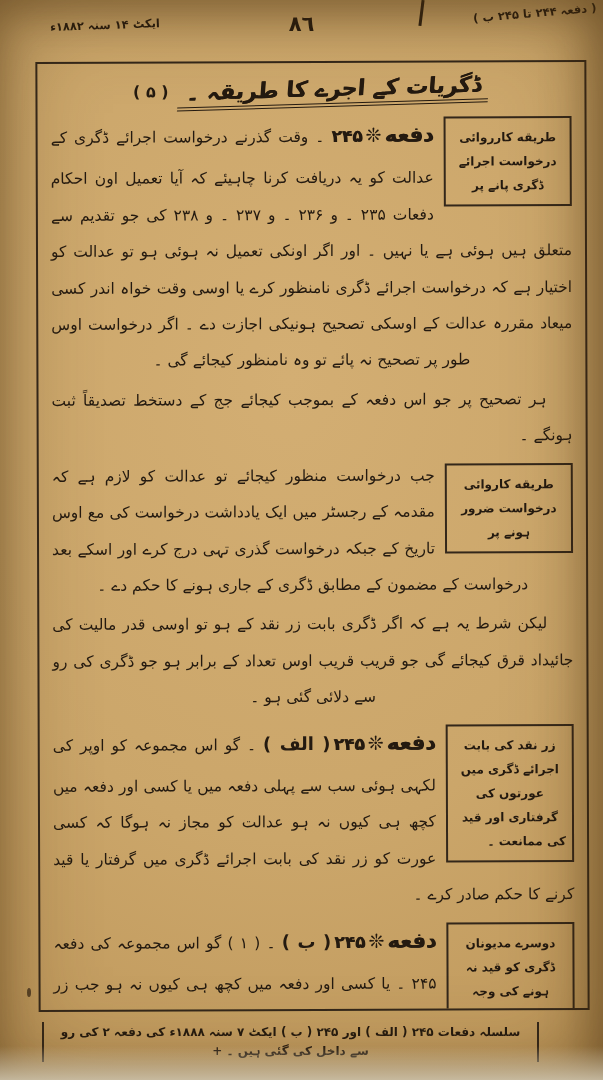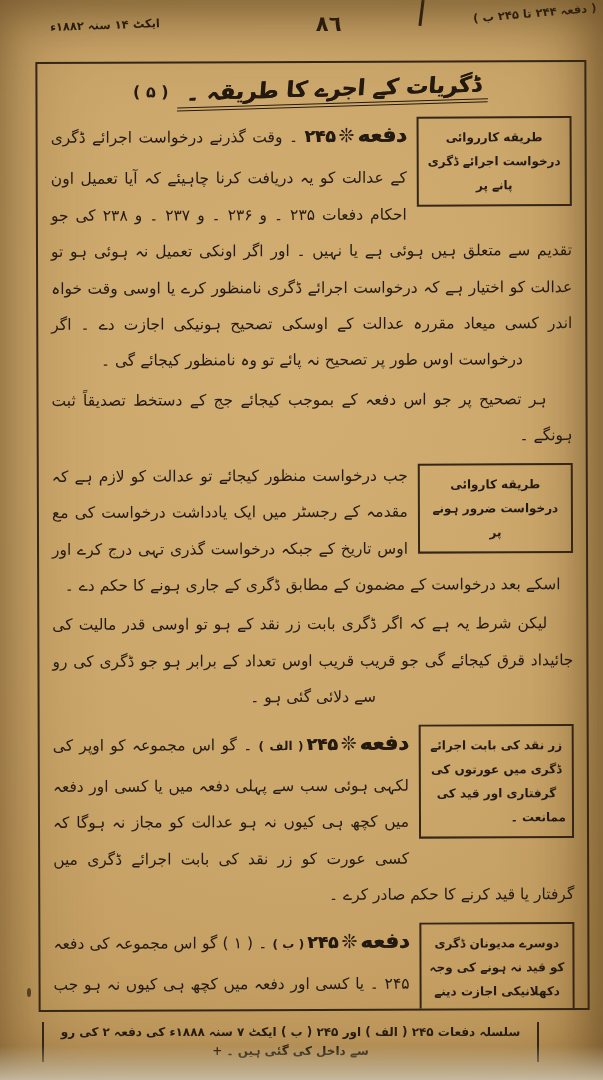--- a/index.html
+++ b/index.html
@@ -8,46 +8,46 @@
     font-family:"DejaVu Sans",sans-serif;
     background:
       radial-gradient(130% 95% at 48% 35%, #d3ae73 0%, #cba66a 45%, #bd9659 82%, #a87f48 100%);
     color:#241a10;
   }
   .page{position:absolute;inset:0;direction:rtl;}
   
   .hdr-left{position:absolute;top:18px;left:50px;font-size:11.5px;font-weight:bold;
     transform:rotate(-2deg);white-space:nowrap;}
   .hdr-center{position:absolute;top:12px;left:0;right:0;margin:auto;width:80px;
-    text-align:right;font-size:21px;font-weight:bold;letter-spacing:7px;}
+    text-align:center;font-size:21px;font-weight:bold;letter-spacing:7px;}
   .hdr-right{position:absolute;top:6px;right:6px;font-size:11.5px;font-weight:bold;
     transform:rotate(-5deg);white-space:nowrap;}
   
   .frame{position:absolute;left:37px;top:61px;width:551px;height:950px;
     box-sizing:border-box;border:2px solid #33271a;
     padding:2px 13px 6px 13px;overflow:hidden;transform:rotate(-0.2deg);}
   .title-row{display:flex;direction:ltr;justify-content:center;align-items:flex-end;
     gap:10px;height:42px;margin-bottom:4px;}
   .title-number{font-size:16px;font-weight:bold;padding-bottom:6px;}
   .title-text{font-size:22px;font-weight:bold;transform:skewX(-6deg) rotate(-1.5deg);
     border-bottom:4px double #241a10;padding:0 8px 2px;
     text-shadow:0.6px 0 0 #241a10;}
   .para{margin:0 0 3px 0;font-size:15.5px;line-height:2.35;
     text-align:justify;text-align-last:right;}
   .para.indent{text-indent:26px;}
   .para.center-last{text-align-last:center;}
-  .margin-note{float:right;width:155px;box-sizing:border-box;
+  .margin-note{float:right;width:128px;box-sizing:border-box;
     border:2px solid #33271a;margin:6px 0 8px 10px;padding:7px 6px;
     font-size:12px;line-height:2;text-align:center;font-weight:bold;}
   .sec-head{white-space:nowrap;}
   .sec-word{font-size:21px;font-weight:bold;text-shadow:0.8px 0 0 #241a10;}
   .ornament{font-size:19px;font-weight:bold;padding:0 3px;}
   .sec-num{font-size:17px;font-weight:bold;letter-spacing:3px;
     text-shadow:0.6px 0 0 #241a10;}
-  .sec-suffix{font-size:12px;font-weight:bold;padding-right:3px;}
+  .sec-suffix{font-size:18px;font-weight:bold;padding-right:3px;}
   
   .footnote{position:absolute;top:1022px;left:42px;right:64px;
     text-align:center;font-size:12px;font-weight:bold;}
   .footnote-line{display:inline-block;border-left:2px solid #33271a;
     border-right:2px solid #33271a;padding:1px 10px;line-height:1.6;}
   
   .ink-mark{position:absolute;background:#2c2013;}
   .mark-top{left:420px;top:0;width:3px;height:26px;transform:rotate(7deg);}
   .mark-left{left:27px;top:988px;width:4px;height:9px;border-radius:50%;opacity:.7;}
   .vignette{position:absolute;inset:0;pointer-events:none;

